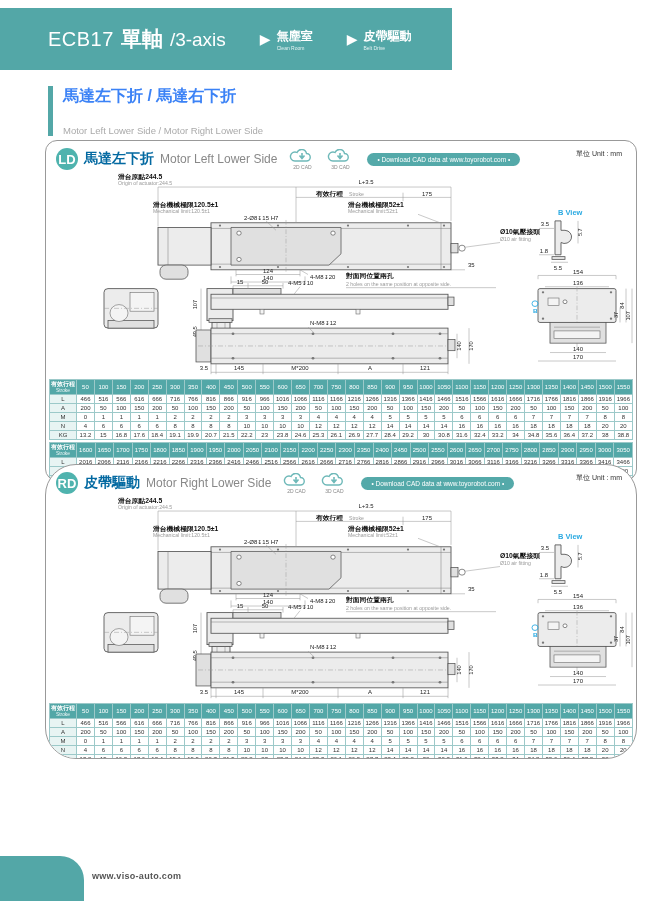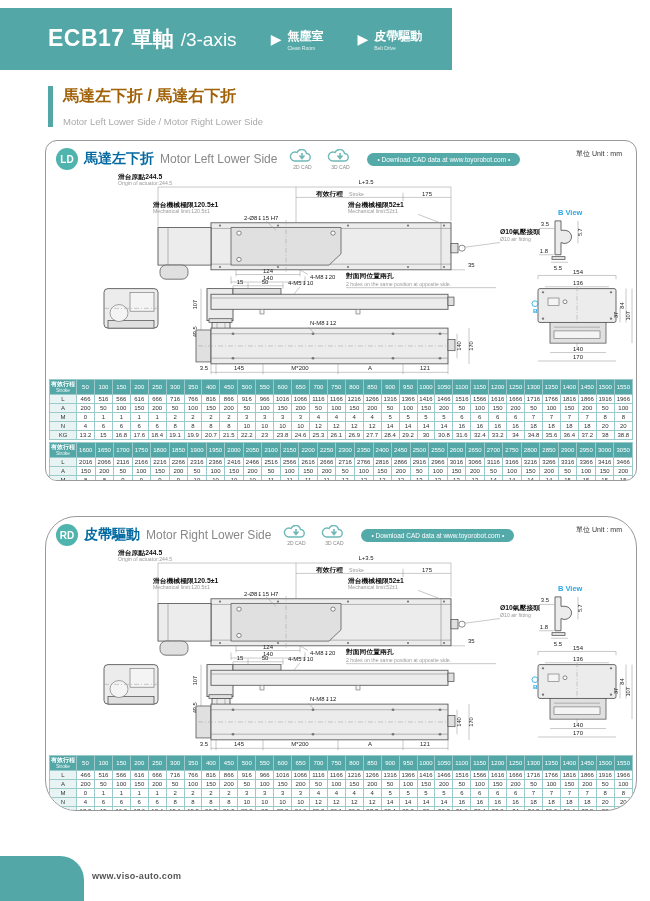--- a/index.html
+++ b/index.html
@@ -3,41 +3,41 @@
 <meta charset="utf-8">
 <style>
   html,body{margin:0;padding:0;}
   body{width:650px;height:901px;background:#fff;position:relative;
        font-family:"Liberation Sans",sans-serif;overflow:hidden;}
 
   
   .banner{position:absolute;left:0;top:8px;width:452px;height:62px;background:#53a7a7;
           color:#fff;display:flex;align-items:center;}
   .banner-title{margin-left:48px;display:flex;align-items:baseline;gap:7px;white-space:nowrap;}
-  .model{font-size:23px;font-weight:bold;letter-spacing:.5px;}
+  .model{font-size:20px;font-weight:normal;letter-spacing:.5px;}
   .axis-zh{font-size:21px;font-weight:bold;text-align:right;}
   .axis-en{font-size:19px;font-weight:300;}
   .badge{display:flex;align-items:center;gap:6px;margin-left:34px;}
   .tri{font-size:14px;line-height:1;}
   .badge-zh{font-size:12px;font-weight:bold;display:block;}
   .badge-en{font-size:5px;display:block;opacity:.85;}
 
   
   .section-head{position:absolute;left:48px;top:86px;border-left:5px solid #53a7a7;padding-left:10px;}
-  .sec-title{font-size:16px;font-weight:bold;color:#a16207;line-height:1.2;}
-  .sec-sub{font-size:9.5px;color:#aaa;margin-top:11px;}
+  .sec-title{font-size:16px;font-weight:bold;color:#3b82f6;line-height:1.2;}
+  .sec-sub{font-size:9.5px;color:#aaa;margin-top:20px;}
 
   
   .panel{position:absolute;left:45px;width:592px;border:1px solid #999;border-radius:12px;
          background:#fff;box-sizing:border-box;overflow:hidden;}
   .panel.ld{top:140px;height:341px;}
-  .panel.rd{top:516px;height:295px;border-radius:31px;}
+  .panel.rd{top:464px;height:295px;border-radius:31px;}
   .panel-head{position:relative;height:26px;padding:5px 10px 0 10px;display:flex;align-items:center;gap:6px;}
   .code-badge{flex:0 0 auto;width:22px;height:22px;border-radius:50%;background:#4fb3ae;color:#fff;
-              font-weight:bold;font-size:10px;display:flex;align-items:center;justify-content:center;}
+              font-weight:bold;font-size:13px;display:flex;align-items:center;justify-content:center;}
   .p-title-zh{font-size:14px;font-weight:bold;color:#0369a1;white-space:nowrap;}
   .p-title-en{font-size:12px;color:#888;white-space:nowrap;}
   .cad{display:flex;flex-direction:column;align-items:center;margin-left:6px;cursor:pointer;}
   .cad-label{font-size:5px;color:#888;margin-top:1px;}
   .dl-pill{background:#54a9a9;color:#fff;font-size:6.5px;padding:3px 10px;border-radius:9px;
            margin-left:8px;white-space:nowrap;cursor:pointer;}
   .unit{position:absolute;right:14px;top:8px;font-size:7px;color:#333;}
 
   .drawing{display:block;margin:0 2px;}
 

